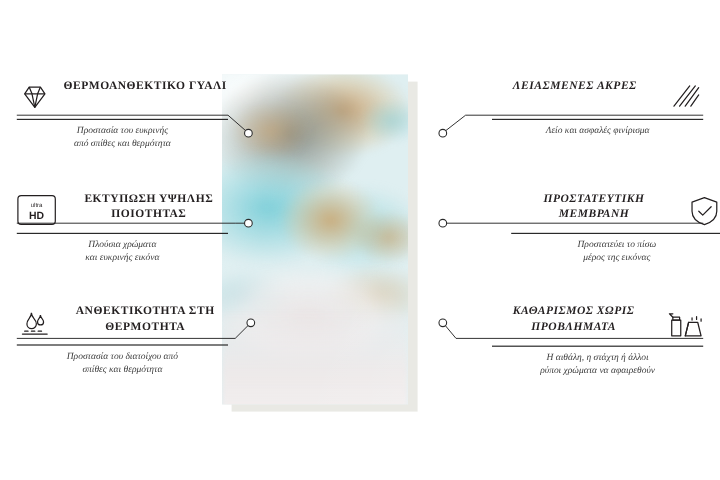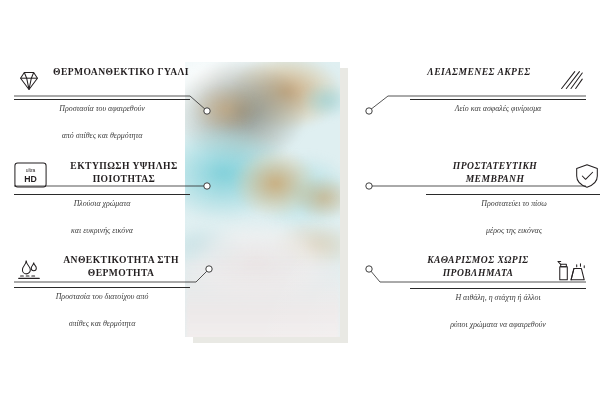--- a/index.html
+++ b/index.html
@@ -74,21 +74,20 @@
     letter-spacing:.45px;
     color:#231f20;
     line-height:12.5px;
     text-transform:uppercase;
   }
   .feat .desc{
     font-size:7.9px;
     color:#3a3a3a;
     line-height:10.5px;
     font-style:italic;
-    margin-top:16px;
   }
   .feat.left .title,.feat.left .desc{text-align:center;}
   .feat.right .title,.feat.right .desc{text-align:center;font-style:italic;}
 
   .icon{position:absolute;width:30px;height:30px;}
 
   
   .rule{height:1px;background:#2a2a2a;}
 </style>
 </head>
@@ -140,21 +139,21 @@
             <path d="M11 7 L13.5 13 L16 25"></path>
             <path d="M21 7 L18.5 13 L16 25"></path>
           </g>
         </svg>
       </span>
       <div style="position:absolute;left:38px;top:0px;width:138px;">
         <div class="title">ΘΕΡΜΟΑΝΘΕΚΤΙΚΟ ΓΥΑΛΙ</div>
       </div>
     </div>
     <div class="rule" style="margin-top:3px;width:176px;"></div>
-    <div class="desc" style="margin-top:4px;">Προστασία του αφαιρεθούν</div>
+    <div class="desc" style="margin-top:4px;">Προστασία του ευκρινής</div>
     <div class="desc">από σπίθες και θερμότητα</div>
   </div>
 
   <div class="feat left" style="left:14px;top:160px;width:176px;">
     <div style="position:relative;height:32px;">
       <span class="icon" style="left:0;top:2px;">
         <svg viewBox="0 0 36 28" width="33" height="26">
           <rect x="1" y="1" width="34" height="26" rx="3" fill="none" stroke="#231f20" stroke-width="1.1"></rect>
           <text x="18" y="11" font-family="Liberation Sans, sans-serif" font-size="5.4" text-anchor="middle" fill="#231f20">ultra</text>
           <text x="18" y="22" font-family="Liberation Sans, sans-serif" font-size="9.5" font-weight="bold" text-anchor="middle" fill="#231f20">HD</text>

